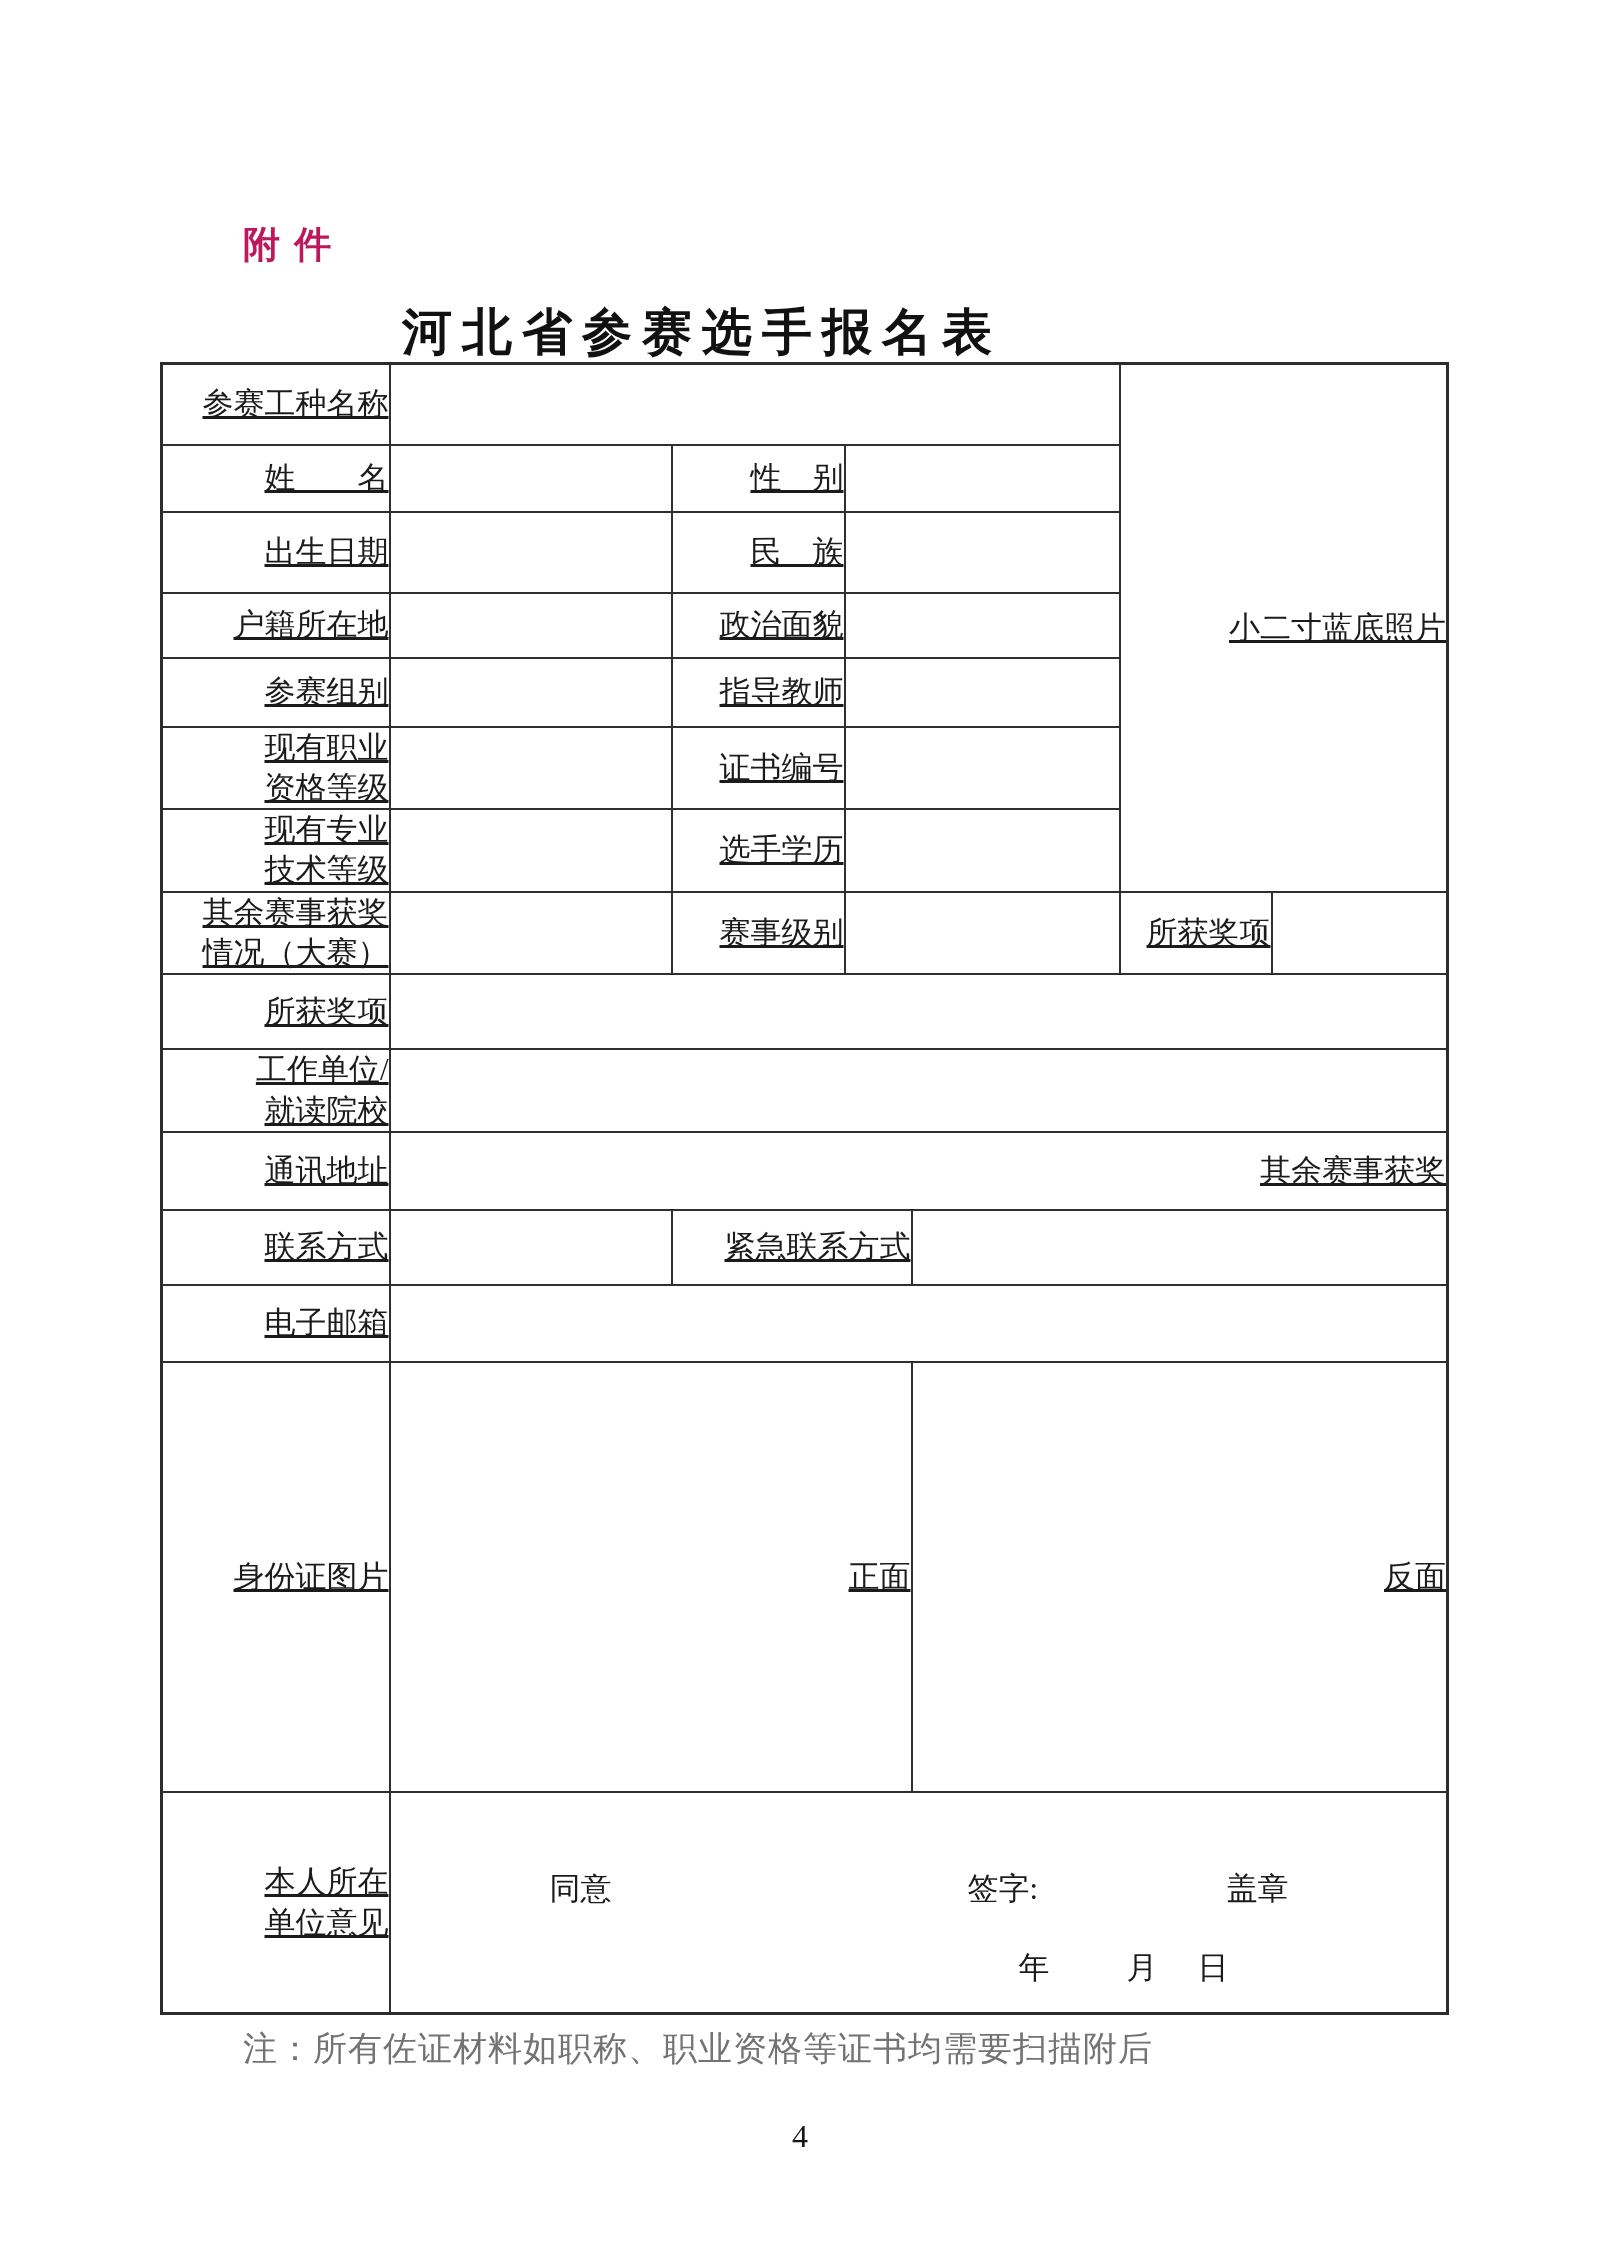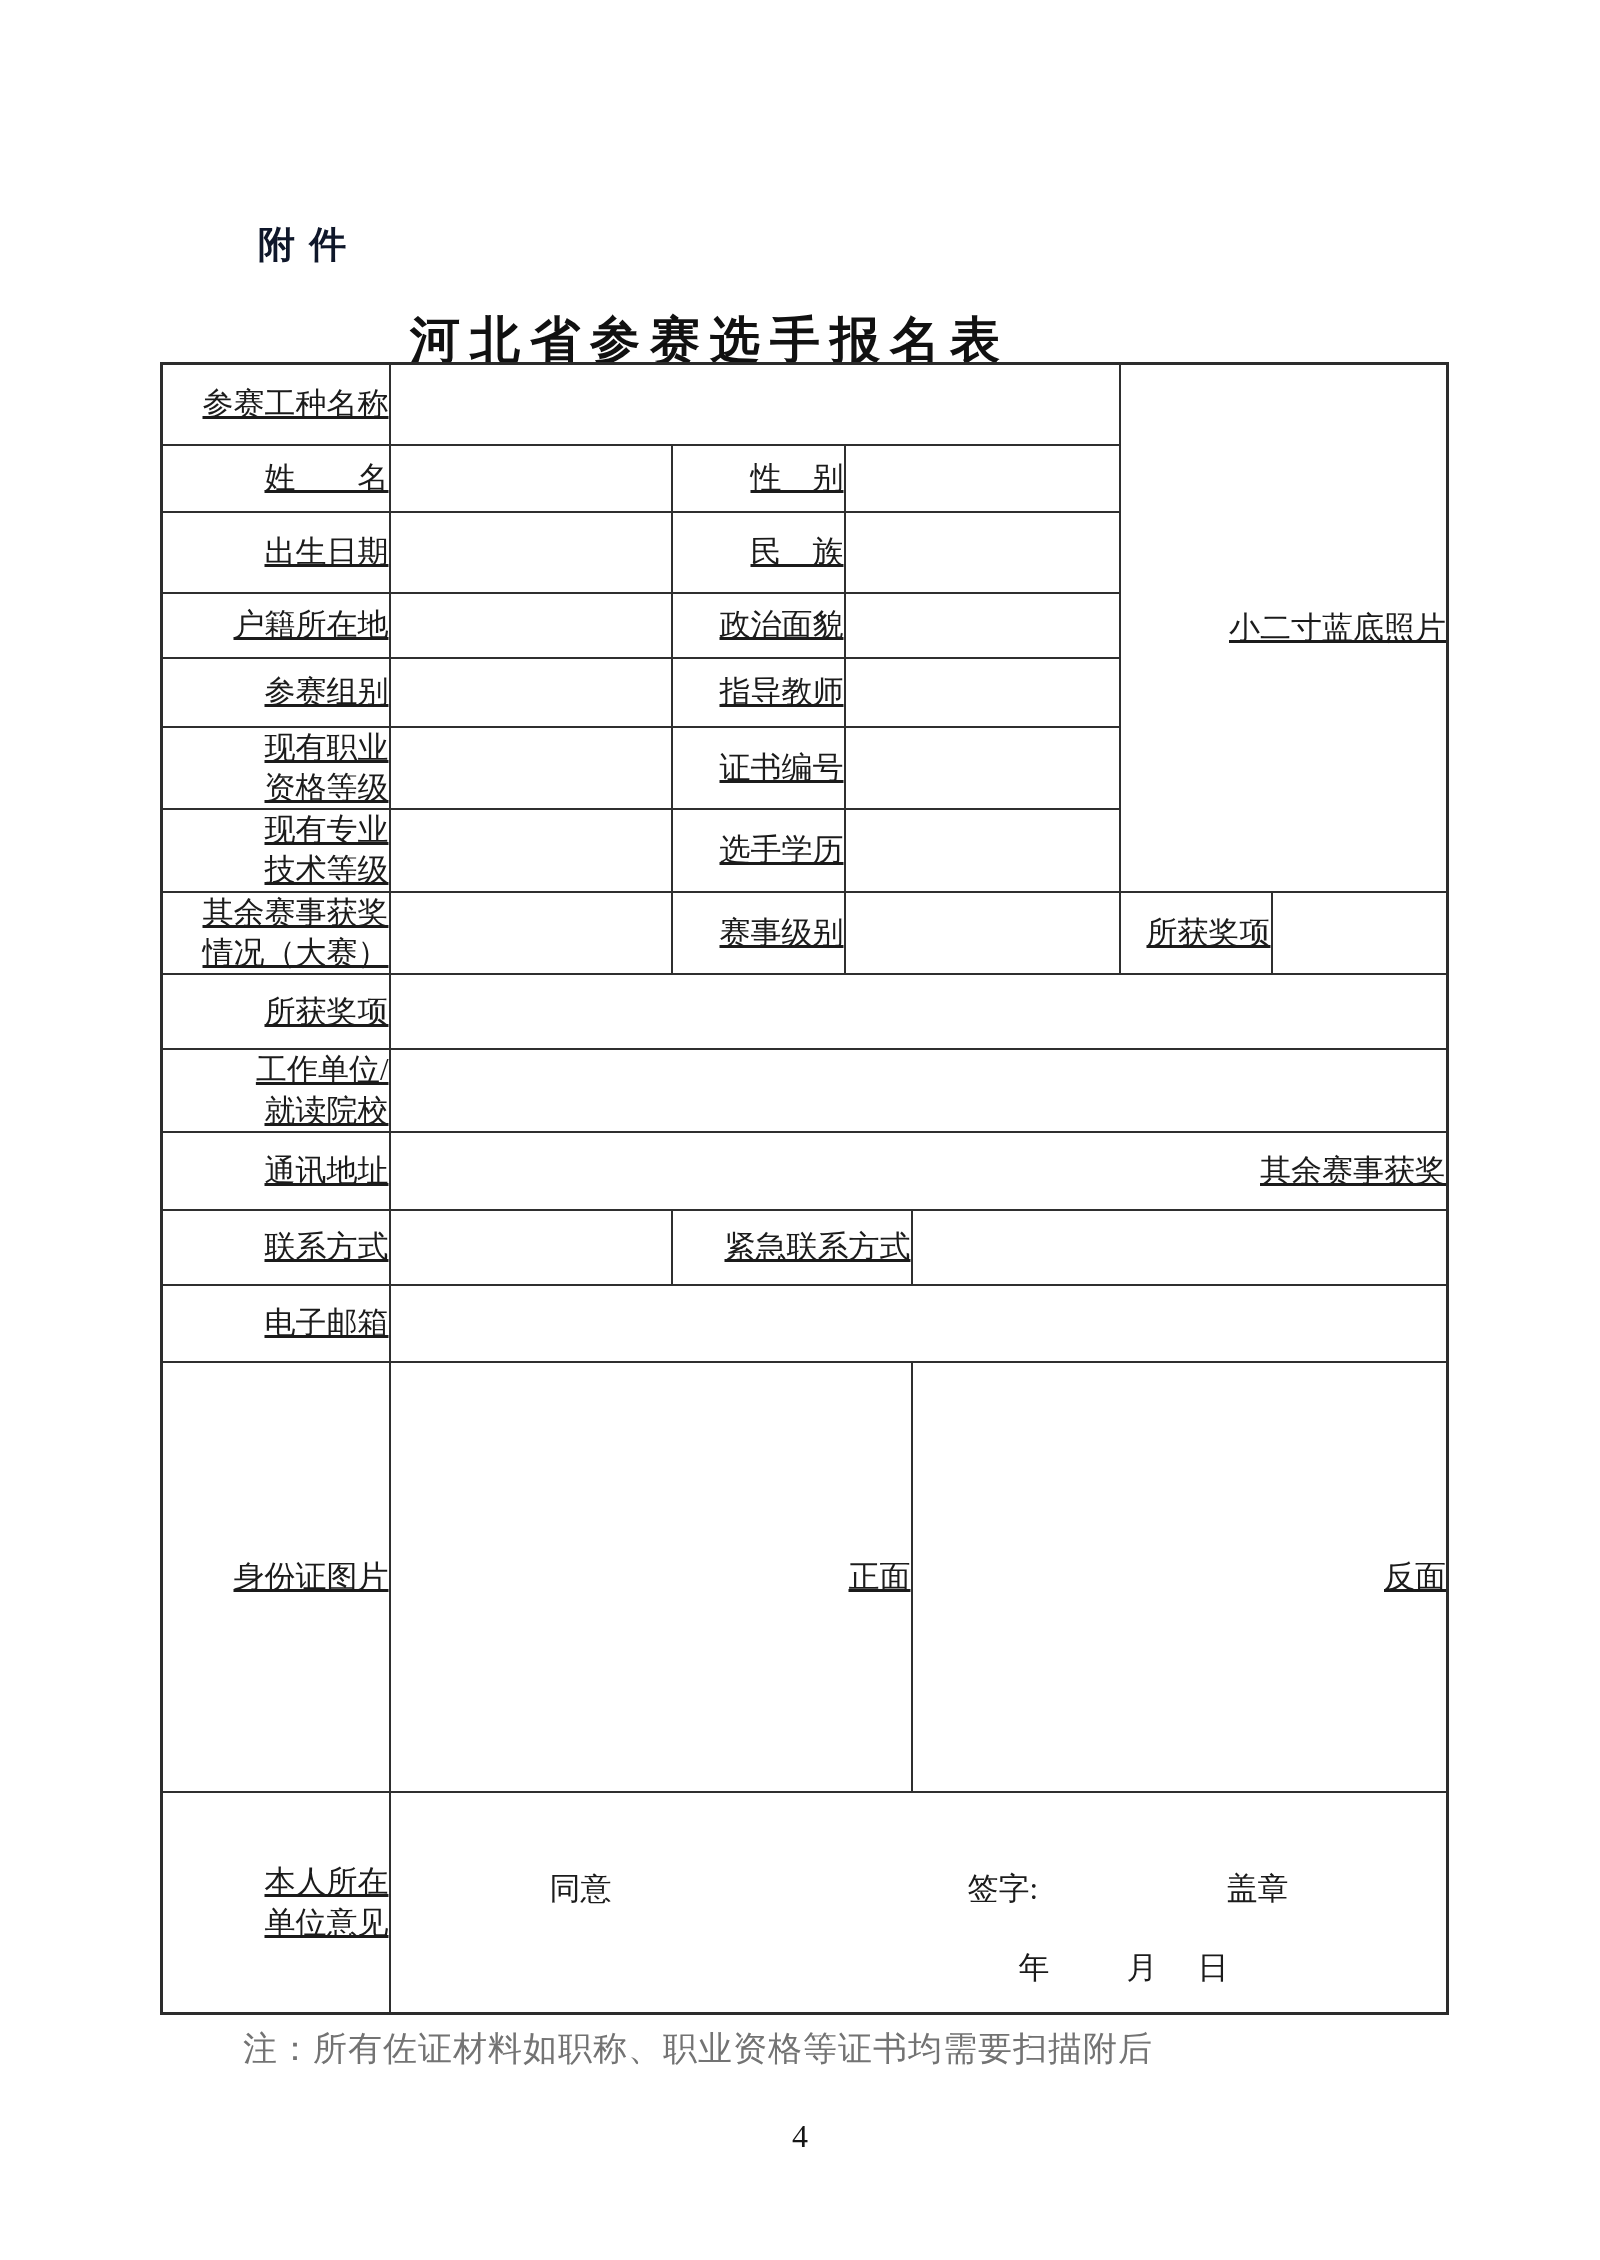--- a/index.html
+++ b/index.html
@@ -7,30 +7,30 @@
     width:1600px;height:2260px;
     background:#ffffff;
     font-family:"Liberation Serif","DejaVu Serif",serif;
     color:#1b1b1b;
     position:relative;
     overflow:hidden;
   }
   .page{position:absolute;left:0;top:0;width:1600px;height:2260px;background:#ffffff;}
 
   .attachment{
-    position:absolute;left:258px;top:220px;
+    position:absolute;left:243px;top:220px;
     font-family:"Liberation Sans","DejaVu Sans",sans-serif;
-    font-weight:600;font-size:37px;letter-spacing:2px;color:#0f172a;
+    font-weight:600;font-size:37px;letter-spacing:2px;color:#be185d;
   }
   .doc-title{
     position:absolute;left:0;top:291px;width:1388px;
     text-align:center;
     font-family:"Liberation Sans","DejaVu Sans",sans-serif;
     font-weight:700;font-size:50px;letter-spacing:10px;color:#111;
-    margin:16px;
+    margin:8px;
   }
 
   table.form{
     position:absolute;left:160px;top:362px;
     width:1286px;
     border-collapse:collapse;table-layout:fixed;
     background:#fff;
   }
   table.form{border:3px solid #2c2c2c;}
   table.form td{

